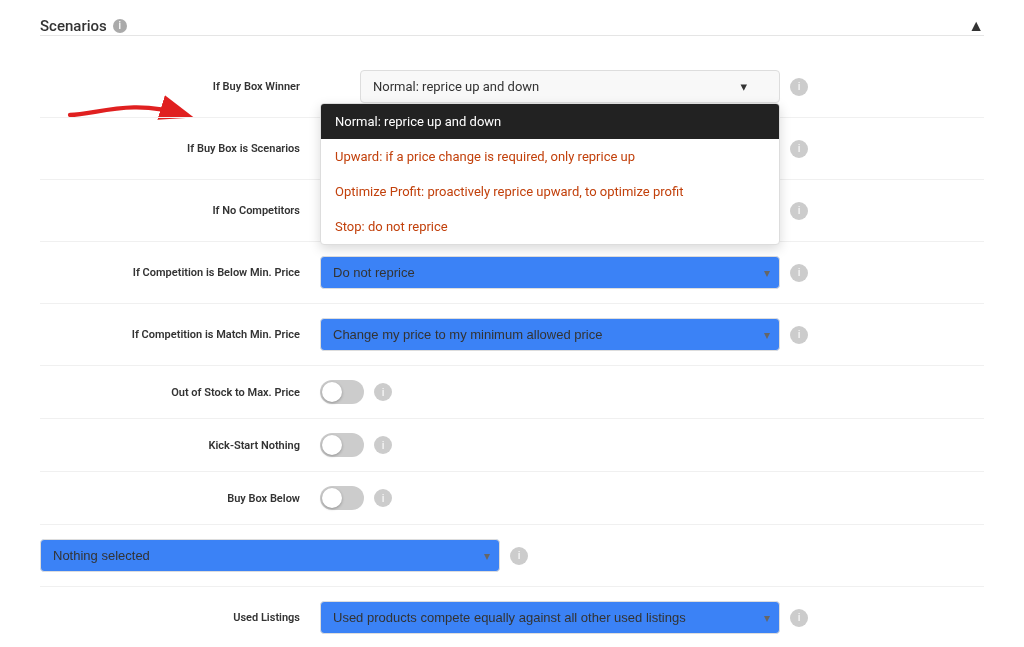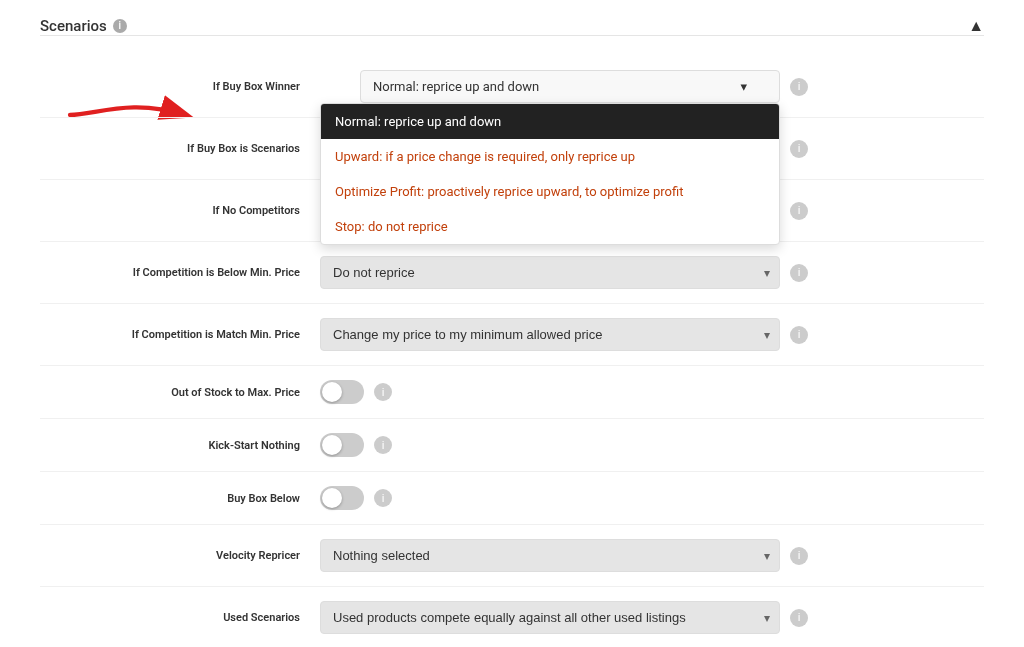--- a/index.html
+++ b/index.html
@@ -76,21 +76,21 @@
       gap: 10px;
     }
     .select-wrapper {
       position: relative;
       flex: 1;
       max-width: 460px;
     }
     .select-box {
       width: 100%;
       appearance: none;
-      background: #e5e5e5;
+      background: #3b82f6;
       border: 1px solid #ddd;
       border-radius: 4px;
       padding: 8px 32px 8px 12px;
       font-size: 13px;
       color: #333;
       cursor: pointer;
       outline: none;
     }
     .chevron-down {
       position: absolute;
@@ -317,34 +317,33 @@
       <div class="form-label">Buy Box Below</div>
       <div class="form-control-area">
         <div class="toggle-container">
           <div class="toggle"></div>
         </div>
         <div class="info-icon">i</div>
       </div>
     </div>
 
     <div class="form-row">
-      <div class="form-label">Velocity Repricer</div>
       <div class="form-control-area">
         <div class="select-wrapper">
           <select class="select-box">
             <option>Nothing selected</option>
           </select>
           <span class="chevron-down">▾</span>
         </div>
         <div class="info-icon">i</div>
       </div>
     </div>
 
     <div class="form-row">
-      <div class="form-label">Used Scenarios</div>
+      <div class="form-label">Used Listings</div>
       <div class="form-control-area">
         <div class="select-wrapper">
           <select class="select-box">
             <option>Used products compete equally against all other used listings</option>
           </select>
           <span class="chevron-down">▾</span>
         </div>
         <div class="info-icon">i</div>
       </div>
     </div>

